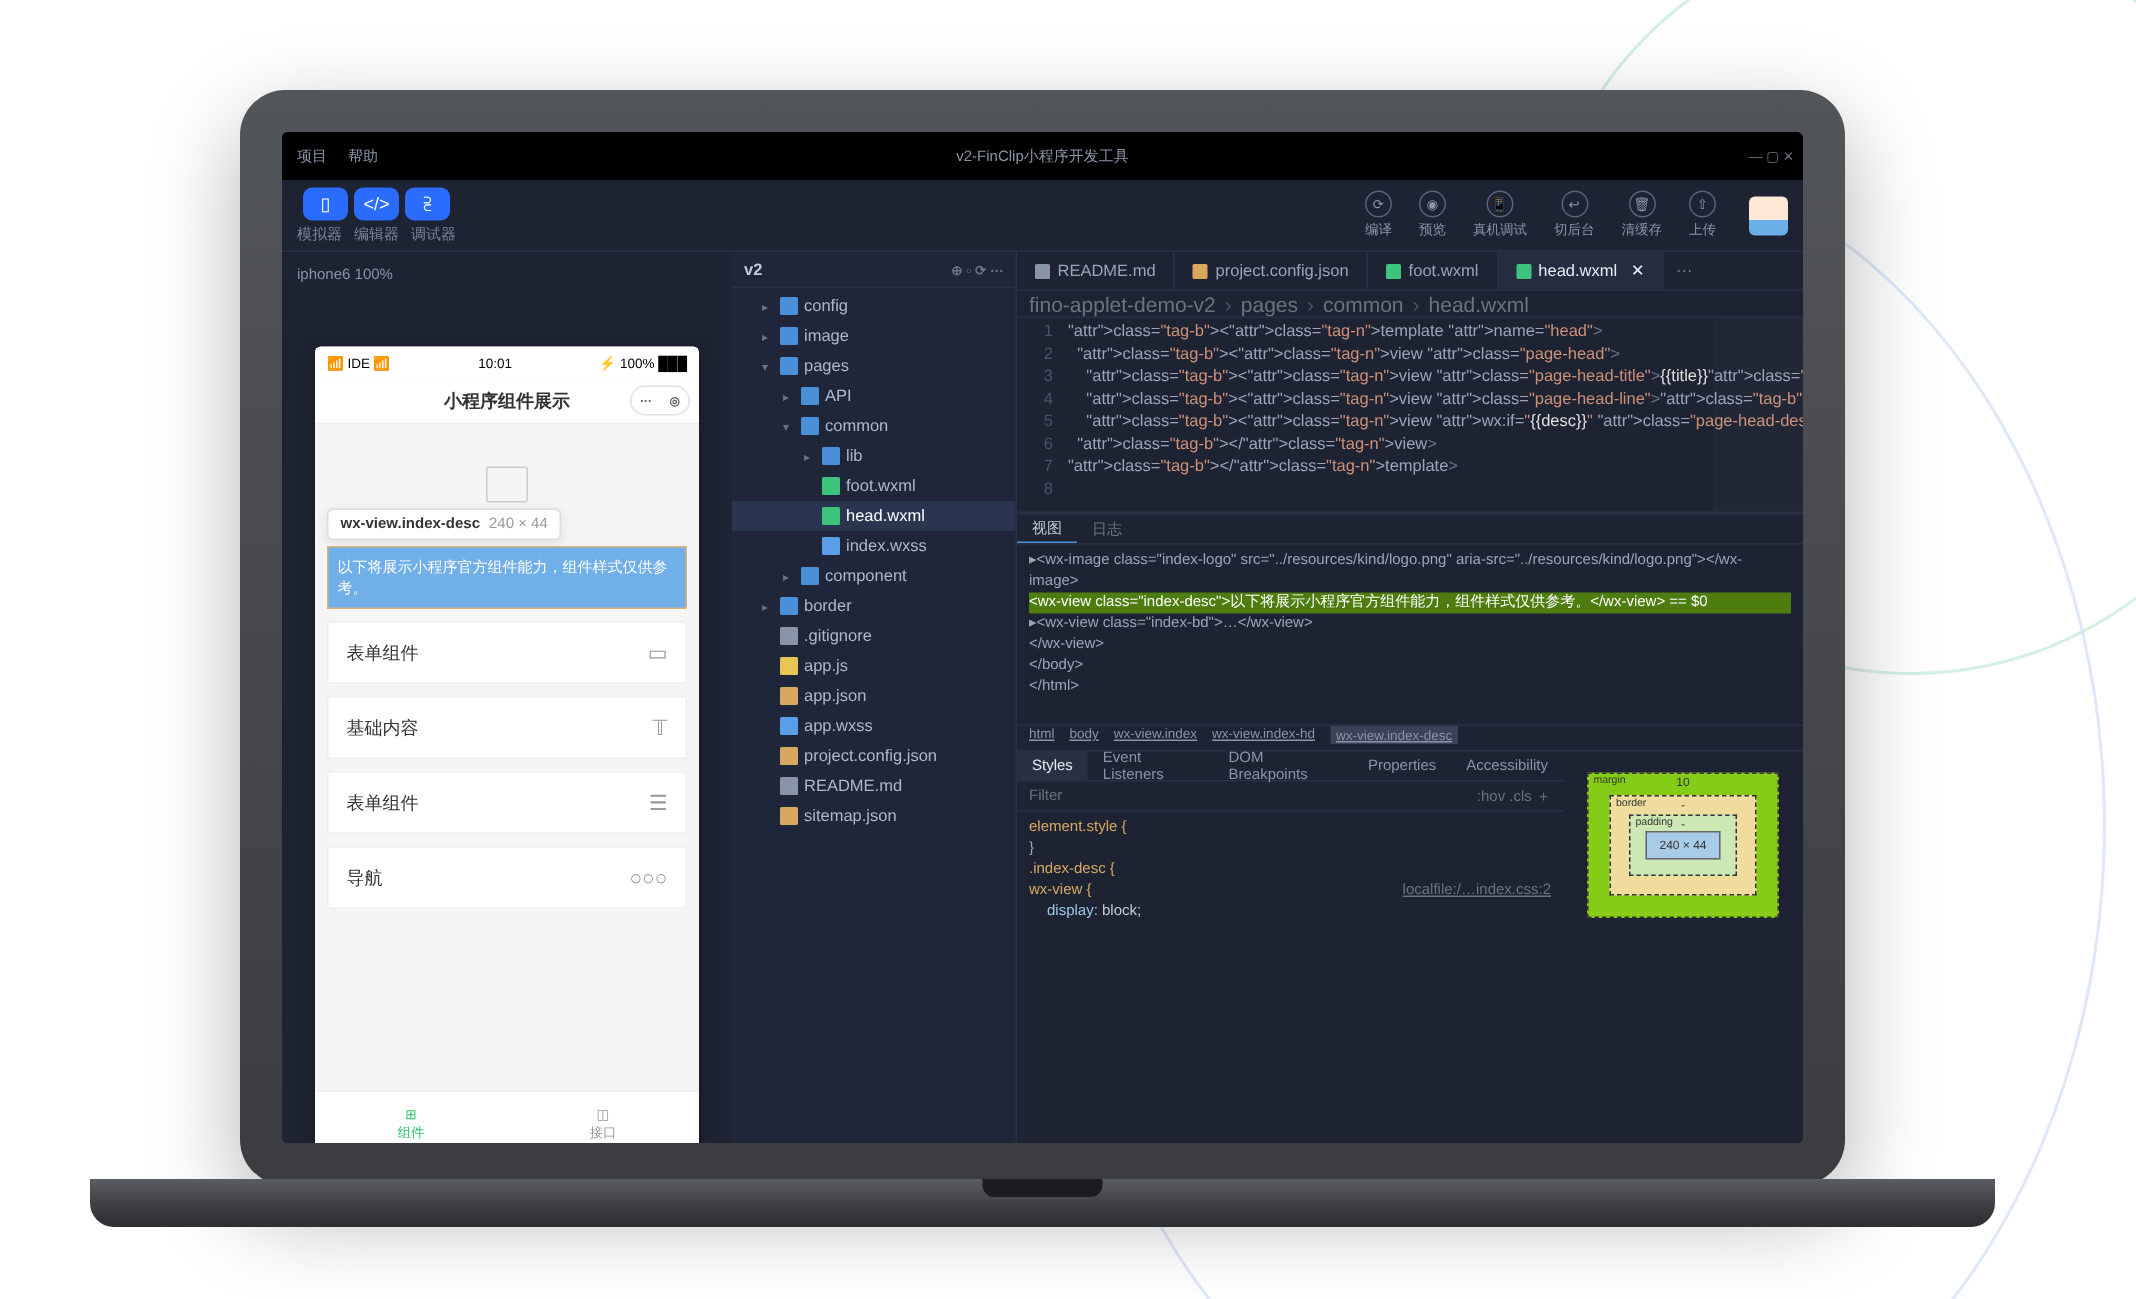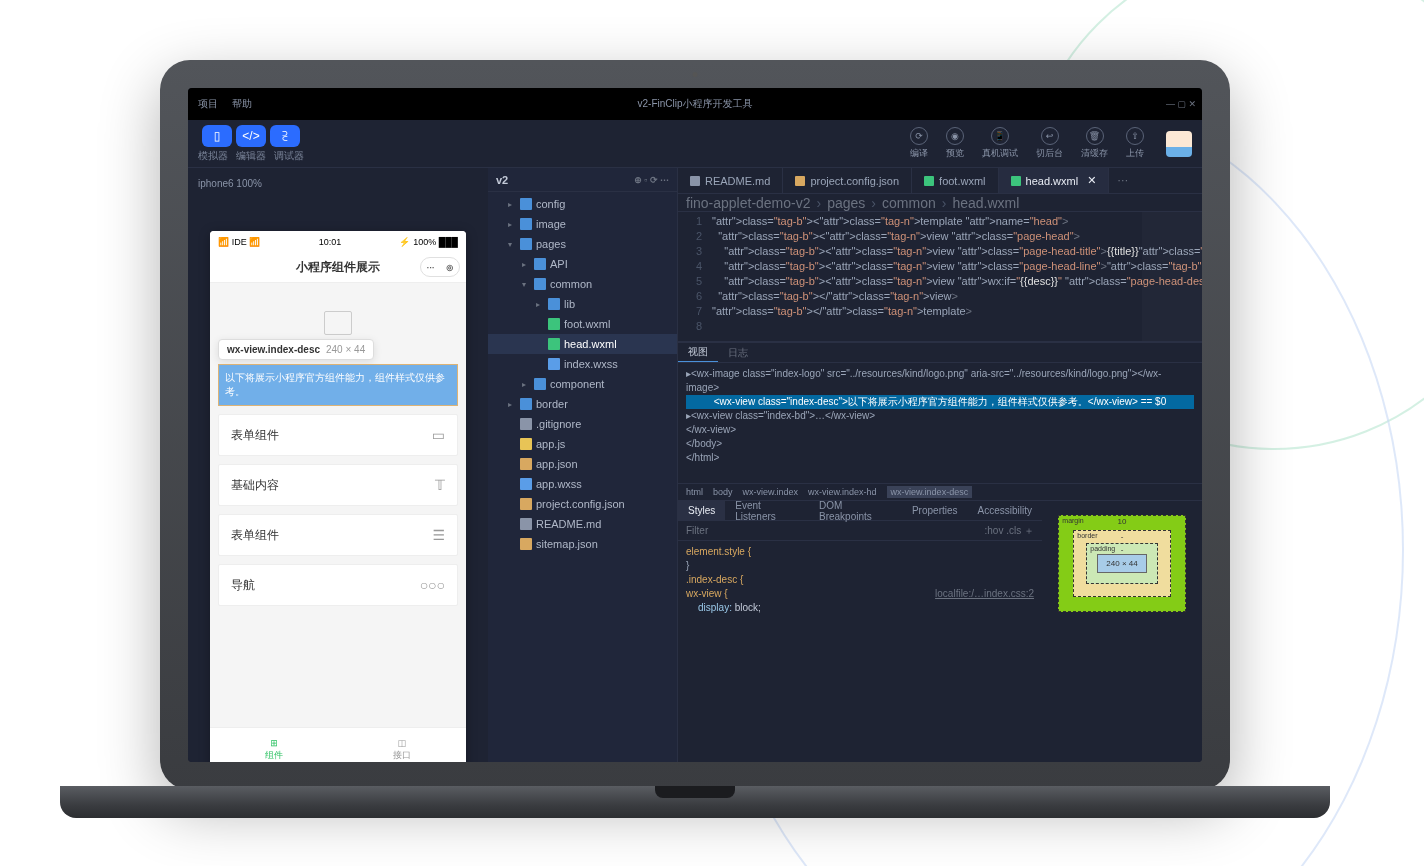--- a/index.html
+++ b/index.html
@@ -84,22 +84,22 @@
 .gutter { width: 30px; text-align: right; color: #4a5468; padding: 2px 6px 0 0; line-height: 15px; }
 .code-body { flex: 1; padding: 2px 0 0 4px; line-height: 15px; white-space: pre; overflow: hidden; }
 .tag-b { color: #6b7280; } .val { color: #ce9178; } .mustache { color: #e0e0e0; }
 .minimap { position: absolute; right: 0; top: 0; width: 60px; height: 100%; background: rgba(255,255,255,0.02); }
 
 .devtools { flex: 1; display: flex; flex-direction: column; border-top: 1px solid #2a3044; overflow: hidden; }
 .dt-tabs { height: 20px; display: flex; font-size: 10px; color: #6b7280; border-bottom: 1px solid #2a3044; }
 .dt-tab { padding: 0 10px; display: flex; align-items: center; }
 .dt-tab.active { color: #c3cad8; border-bottom: 1px solid #4a90d9; }
 .dom { height: 120px; font-family: Menlo, Consolas, monospace; font-size: 10px; line-height: 14px; padding: 4px 8px; color: #9aa5b8; overflow: hidden; }
-.dom .hl { background: #0369a1; color: #fff; display: inline-block; width: 100%; text-align: center; }
-.dom-path { height: 18px; border-top: 1px solid #2a3044; border-bottom: 1px solid #2a3044; display: flex; align-items: center; gap: 10px; padding: 0 8px; font-size: 9px; color: #8a94a8; }
+.dom .hl { background: #4d7c0f; color: #fff; display: inline-block; width: 100%; }
+.dom-path { height: 18px; border-top: 1px solid #2a3044; border-bottom: 1px solid #2a3044; display: flex; align-items: flex-start; gap: 10px; padding: 0 8px; font-size: 9px; color: #8a94a8; text-decoration: underline; }
 .dom-path .cur { background: #3a4258; padding: 1px 4px; }
 
 .styles-row { flex: 1; display: flex; }
 .styles { flex: 1; display: flex; flex-direction: column; font-size: 10px; }
 .styles-tabs { height: 20px; display: flex; border-bottom: 1px solid #2a3044; color: #8a94a8; }
 .styles-tabs .st { padding: 0 10px; display: flex; align-items: center; }
 .styles-tabs .st.active { background: #2a3044; color: #e8ecf4; }
 .styles-filter { height: 20px; display: flex; align-items: center; padding: 0 8px; border-bottom: 1px solid #2a3044; color: #6b7280; justify-content: space-between; }
 .styles-body { flex: 1; padding: 4px 8px; font-family: Menlo, Consolas, monospace; line-height: 14px; overflow: hidden; }
 .rule-sel { color: #d8a860; } .rule-prop { color: #9ac8e8; margin-left: 12px; } .rule-val { color: #c3cad8; } .rule-src { float: right; color: #6b7280; text-decoration: underline; }

